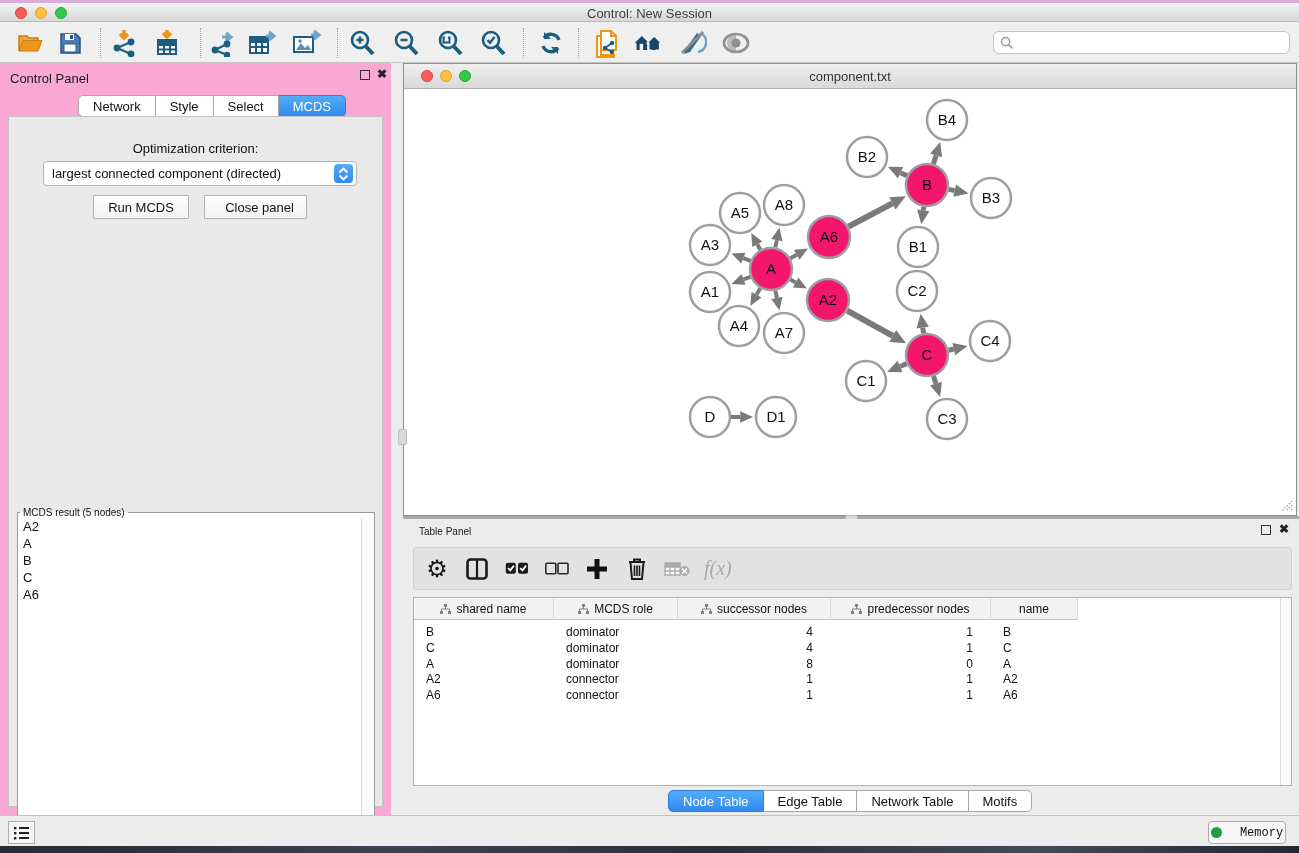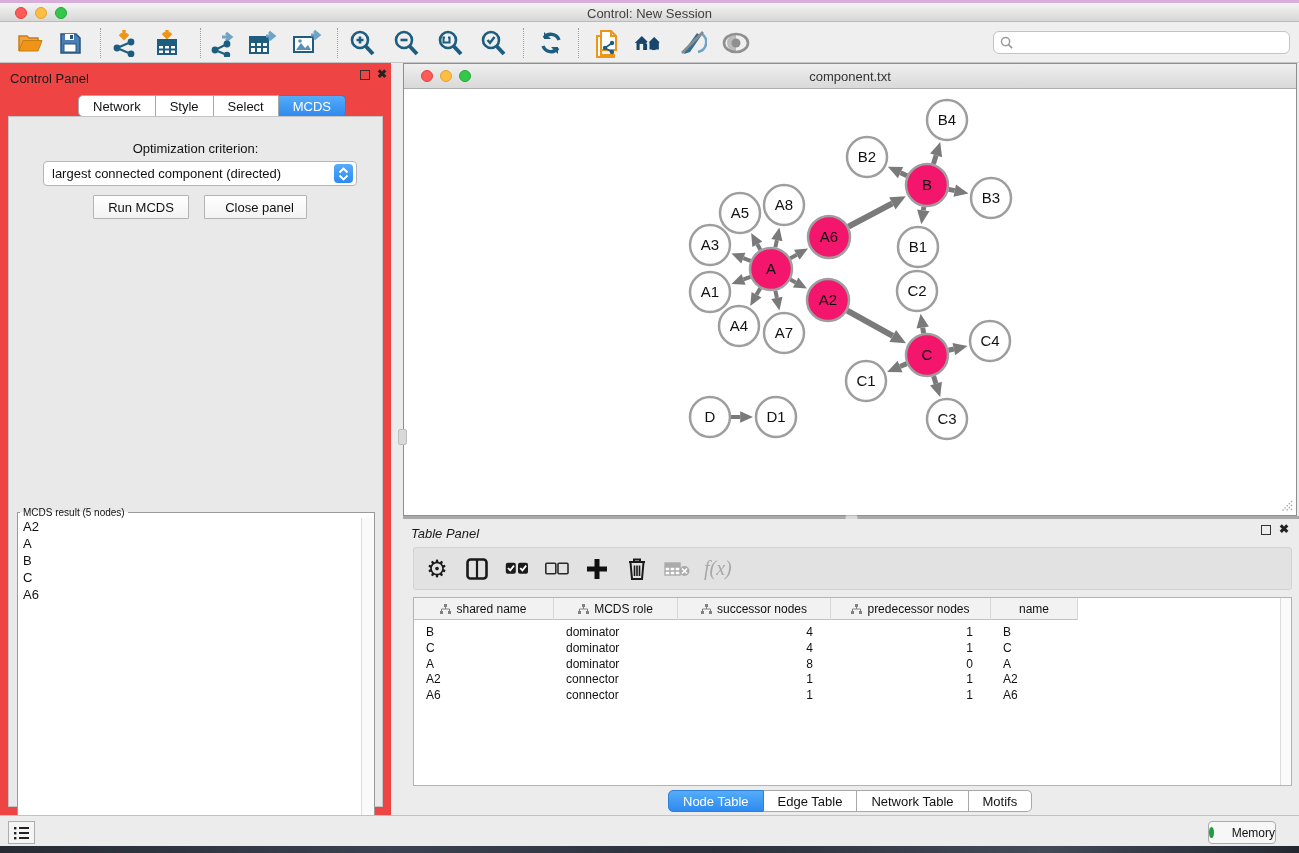--- a/index.html
+++ b/index.html
@@ -19,21 +19,21 @@
 
   
   #toolbar { left:0; top:22px; width:1299px; height:41px; background:#EFEFEF; border-bottom:1px solid #C6C6C6; }
   .tbtn { top:7px; width:30px; height:28px; display:flex; align-items:center; justify-content:center; cursor:default; }
   .tsep { top:6px; width:1px; height:30px; border-left:1px dotted #9F9F9F; }
   #search-box { left:993px; top:9px; width:297px; height:23px; background:#FFF; border:1px solid #C4C4C4; border-radius:6px;
     display:flex; align-items:center; padding-left:6px; }
   #search-box input { border:none; outline:none; flex:1; font-size:12px; background:transparent; margin-left:4px; }
 
   
-  #control-panel { left:0; top:63px; width:391px; height:752px; background:#ef4444;text-decoration:underline; }
+  #control-panel { left:0; top:63px; width:391px; height:752px; background:#f9a8d4;text-decoration:underline; }
   #cp-header { left:10px; top:8px; font-size:13px; color:#1A1A1A; }
   .win-ctl { font-size:12px; color:#222; top:6px; }
   .float-icon { width:10px; height:10px; border:1.5px solid #333; display:inline-block; }
   #cp-tabs { left:78px; top:32px; height:22px; display:flex; }
   .seg { height:22px; padding:0 14px; background:#FFF; border:1px solid #A8A8A8; border-left:none;
     font-size:13px; color:#111; display:flex; align-items:center; }
   .seg:first-child { border-left:1px solid #A8A8A8; border-radius:5px 0 0 5px; }
   .seg:last-child { border-radius:0 5px 5px 0; }
   .seg.selected { background:linear-gradient(#55ACF9,#2E8AEF); border-color:#2E7FD6; color:#FFF; }
   #cp-body { left:8px; top:53px; width:375px; height:691px; background:#E9E9E9; border:1px solid #C4C4C4; }
@@ -56,38 +56,38 @@
   #net-window { left:403px; top:63px; width:894px; height:453px; background:#FFF; border:1px solid #8F8F8F; }
   #net-titlebar { left:0; top:0; width:100%; height:25px; background:linear-gradient(#EFEFEF,#D9D9D9); border-bottom:1px solid #ADADAD; }
   #net-titlebar .title { width:100%; text-align:center; top:5px; font-size:13px; color:#333; }
   #net-canvas { left:0; top:25px; width:892px; height:426px; background:#FFF; }
   #v-split-handle { left:398px; top:429px; width:9px; height:16px; background:#D9D9D9; border:1px solid #BDBDBD; border-radius:2px; }
   #h-split { left:403px; top:516px; width:896px; height:3px; background:#A9A9A9; }
   #h-split-handle { left:845px; top:515px; width:13px; height:6px; background:#D9D9D9; border:1px solid #BDBDBD; border-radius:2px; }
 
   
   #table-panel { left:403px; top:519px; width:896px; height:296px; background:#ECECEC; }
-  #tp-header-label { left:8px; top:7px; font-size:13px; color:#1A1A1A;font-style:italic; }
+  #tp-header-label { left:16px; top:7px; font-size:10px; color:#1A1A1A; }
   #tp-toolbar { left:10px; top:28px; width:879px; height:43px; background:#E2E2E2; border:1px solid #D2D2D2; border-radius:3px;
     display:flex; align-items:center; }
   .tp-btn { width:34px; height:34px; display:flex; align-items:center; justify-content:center; margin-left:6px; }
   #fx-label { font-family:"Liberation Serif", serif; font-style:italic; font-size:20px; color:#A9A9A9; margin-left:10px; }
   #tbl { left:10px; top:78px; width:879px; height:189px; background:#FFF; border:1px solid #B3B3B3; overflow:hidden; }
   #tbl-header { position:absolute; left:0; top:0; height:22px; display:flex; background:#F2F2F2; border-bottom:1px solid #C2C2C2; }
   .th { height:22px; border-right:1px solid #D8D8D8; display:flex; align-items:center; justify-content:center; gap:5px;
     font-size:12px; color:#111; }
   .trow { position:absolute; left:0; height:16px; display:flex; }
   .td { font-size:12px; color:#111; display:flex; align-items:center; }
   #tbl-scroll { position:absolute; right:0; top:0; width:11px; height:100%; background:#FAFAFA; border-left:1px solid #DCDCDC; }
   #tp-tabs { left:265px; top:271px; height:22px; display:flex; }
   #status-bar { left:0; top:815px; width:1299px; height:31px; background:#ECECEC; border-top:1px solid #C2C2C2; }
   #list-btn { left:8px; top:5px; width:27px; height:23px; background:#F5F5F5; border:1px solid #ADADAD;
     display:flex; align-items:center; justify-content:center; }
-  #memory-btn { left:1208px; top:5px; width:68px; height:23px; background:#F7F7F7; border:1px solid #ABABAB; border-radius:4px;
-    display:flex; align-items:center; justify-content:center; gap:18px; font-size:12px; color:#111; }
+  #memory-btn { left:1208px; top:5px; width:78px; height:23px; background:#F7F7F7; border:1px solid #ABABAB; border-radius:4px;
+    display:flex; align-items:center; justify-content:center; gap:18px; font-size:12px; color:#111;font-family:Liberation Mono, monospace; }
   #memory-dot { width:11px; height:11px; border-radius:50%; background:#1E9E3E; }
   #desktop-strip { left:0; top:846px; width:1299px; height:7px;
     background:linear-gradient(90deg,#262B33,#3A4150 30%,#2B303A 55%,#424A58 80%,#232830); }
   #net-resize-grip { right:3px; bottom:3px; width:14px; height:14px; }
 </style>
 </head>
 <body>
 
 <div id="pinkline" class="abs"></div>
 <div id="titlebar" class="abs">

